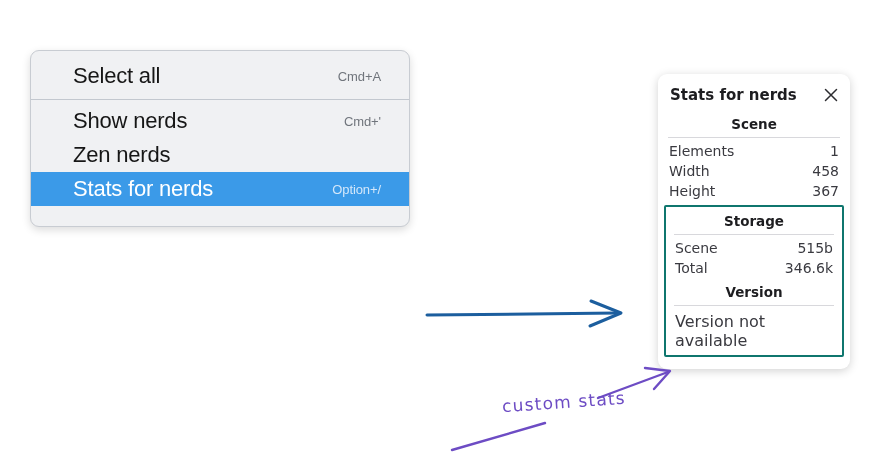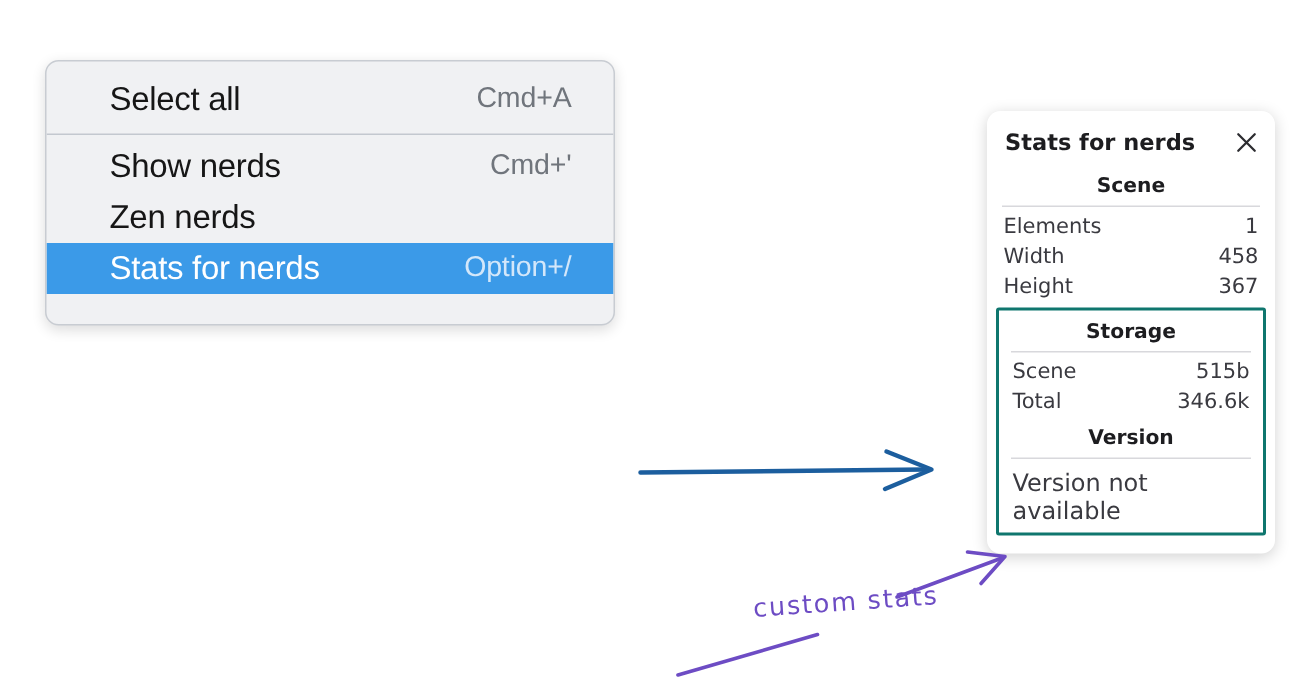--- a/index.html
+++ b/index.html
@@ -13,21 +13,21 @@
     position: relative;
     overflow: hidden;
     font-family: "Liberation Sans", sans-serif;
     -webkit-font-smoothing: antialiased;
   }
 
   
   #context-menu {
     position: absolute;
     left: 30px;
-    top: 40px;
+    top: 50px;
     width: 380px;
     background: #f0f1f3;
     border: 1px solid #c8ccd2;
     border-radius: 9px;
     box-shadow: 0 3px 9px rgba(0,0,0,0.14);
     overflow: hidden;
     padding: 6px 0 0 0;
     box-sizing: border-box;
   }
   .menu-group {
@@ -46,21 +46,21 @@
     padding: 4px 28px 4px 42px;
     box-sizing: border-box;
     height: 34px;
   }
   .menu-item .label {
     font-size: 22px;
     color: #161616;
     letter-spacing: -0.2px;
   }
   .menu-item .accel {
-    font-size: 19px;
+    font-size: 13px;
     color: #70757c;
     letter-spacing: -0.1px;
   }
   .menu-item.selected {
     background: #3b9ae8;
   }
   .menu-item.selected .label { color: #ffffff; }
   .menu-item.selected .accel { color: #d3e7fa; }
   .menu-bottom-pad { height: 16px; }
 

